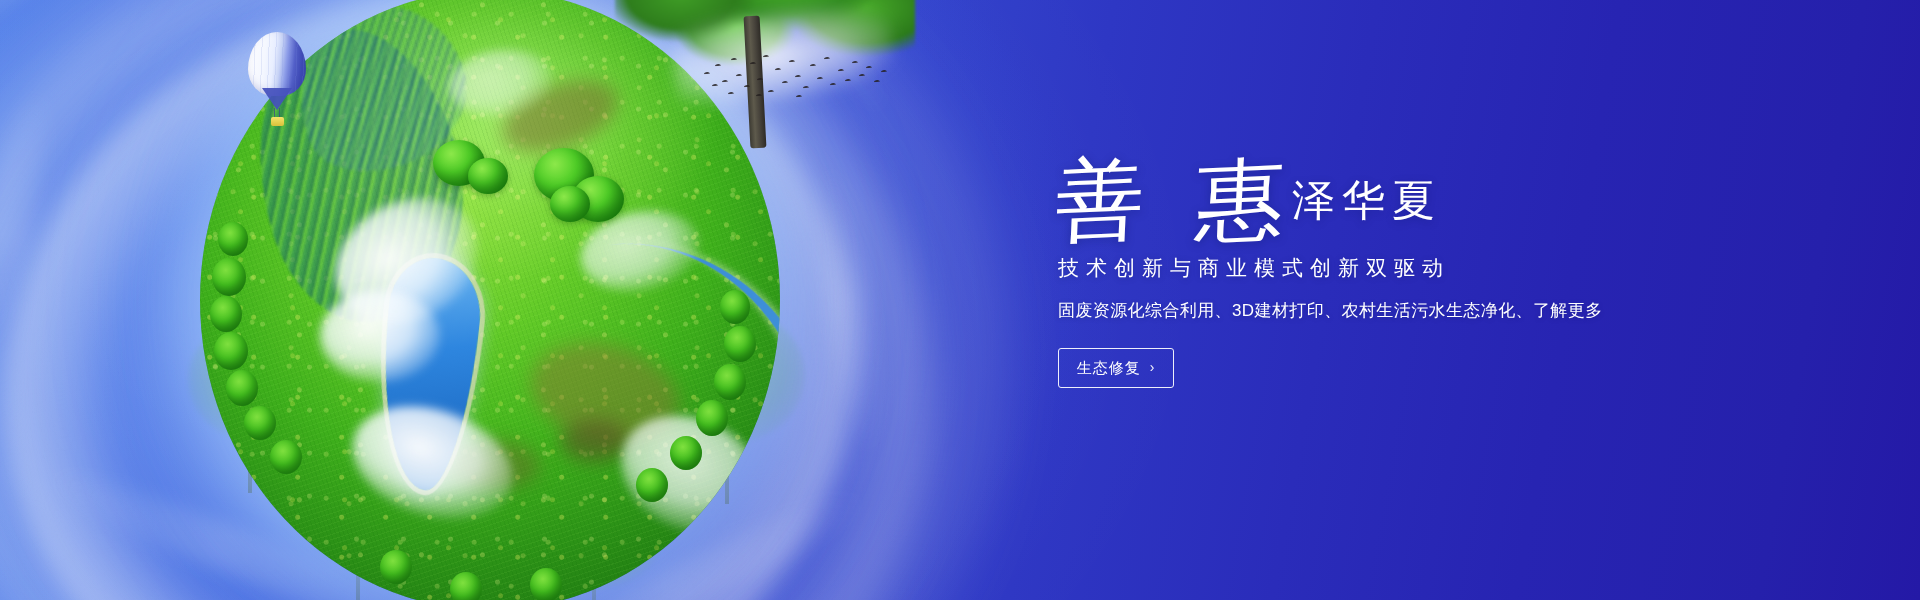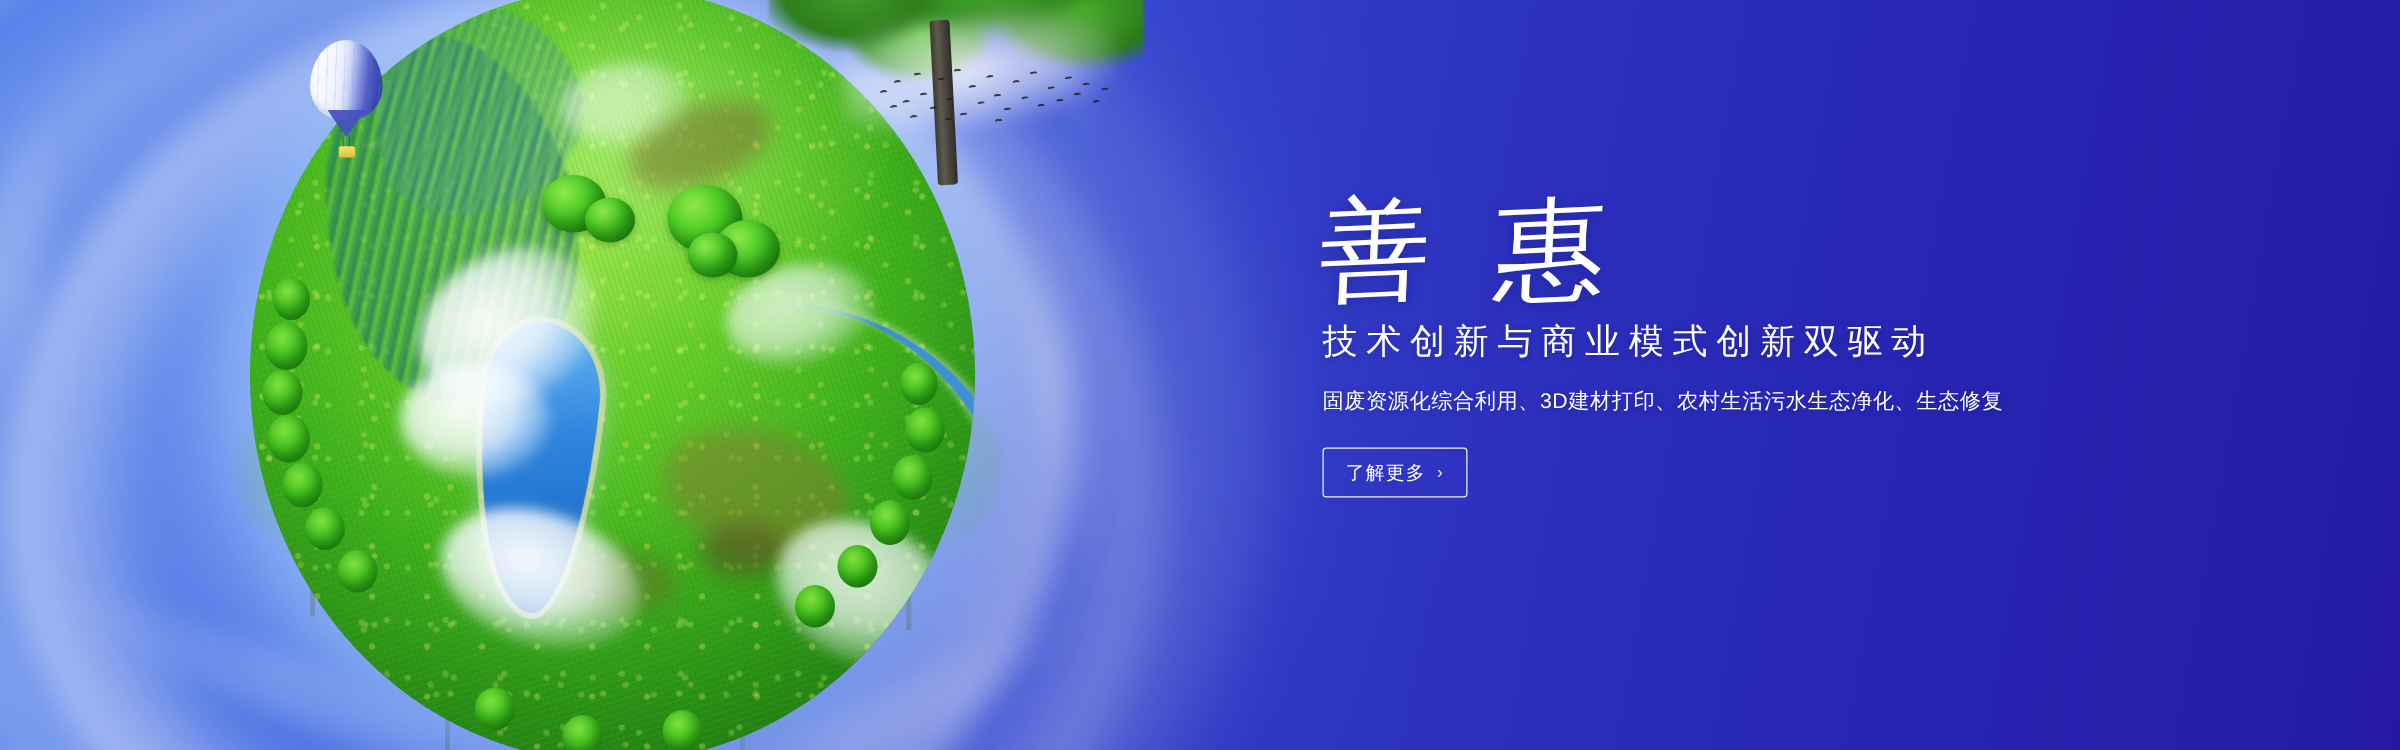--- a/index.html
+++ b/index.html
@@ -378,21 +378,21 @@
     text-shadow:0 2px 8px rgba(10,20,90,0.30);
     position:relative;
     top:-10px;
     margin-left:8px;
     display:inline-block;
   }
   .title-gap{width:52px;display:inline-block;}
 
   .subtitle{
     margin-top:22px;
-    font-size:28px;
+    font-size:21px;
     letter-spacing:7px;
     color:#ffffff;
     font-weight:400;
     white-space:nowrap;
     text-shadow:0 1px 6px rgba(10,20,90,0.30);
   }
 
   .desc{
     margin-top:17px;
     font-size:17px;
@@ -564,25 +564,26 @@
     <div class="bird" style="left:96px;top:45px;"></div>
     <div class="bird" style="left:12px;top:34px;"></div>
   </div>
 
   <div class="content">
 
     <div class="title-row">
       <span class="brush-big">善</span>
       <span class="title-gap"></span>
       <span class="brush-big">惠</span>
+      <span class="brush-small">泽华夏</span>
     </div>
 
     <div class="subtitle">技术创新与商业模式创新双驱动</div>
 
-    <div class="desc">固废资源化综合利用、3D建材打印、农村生活污水生态净化、生态修复</div>
+    <div class="desc">固废资源化综合利用、3D建材打印、农村生活污水生态净化、了解更多</div>
 
     <button class="cta">
-      <span>了解更多</span>
+      <span>生态修复</span>
       <span class="chev">›</span>
     </button>
 
   </div>
 </div>
 
 </body></html>

